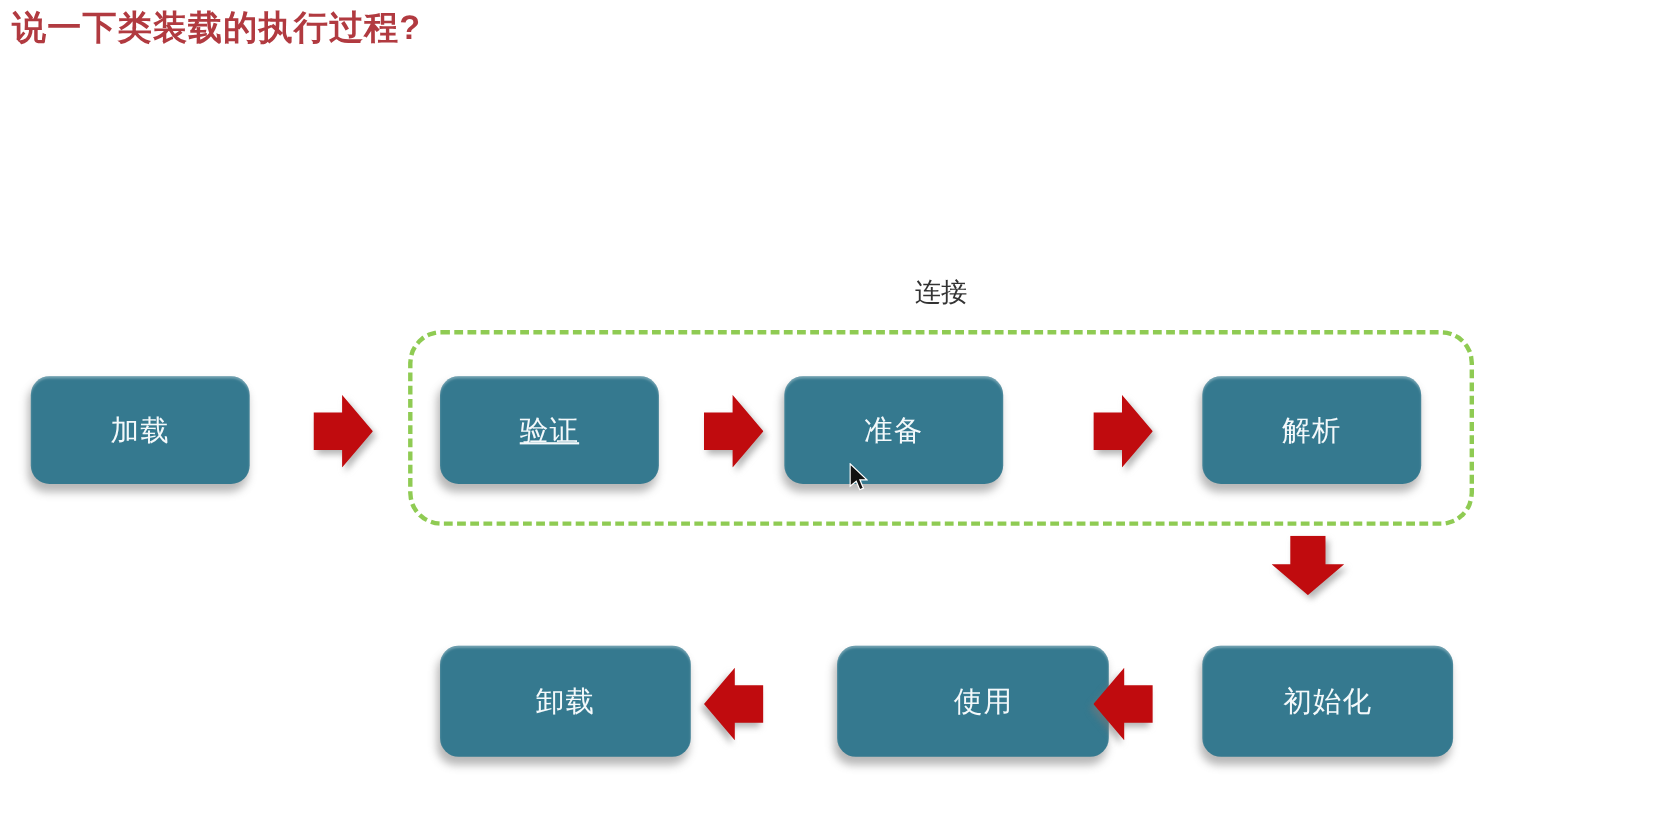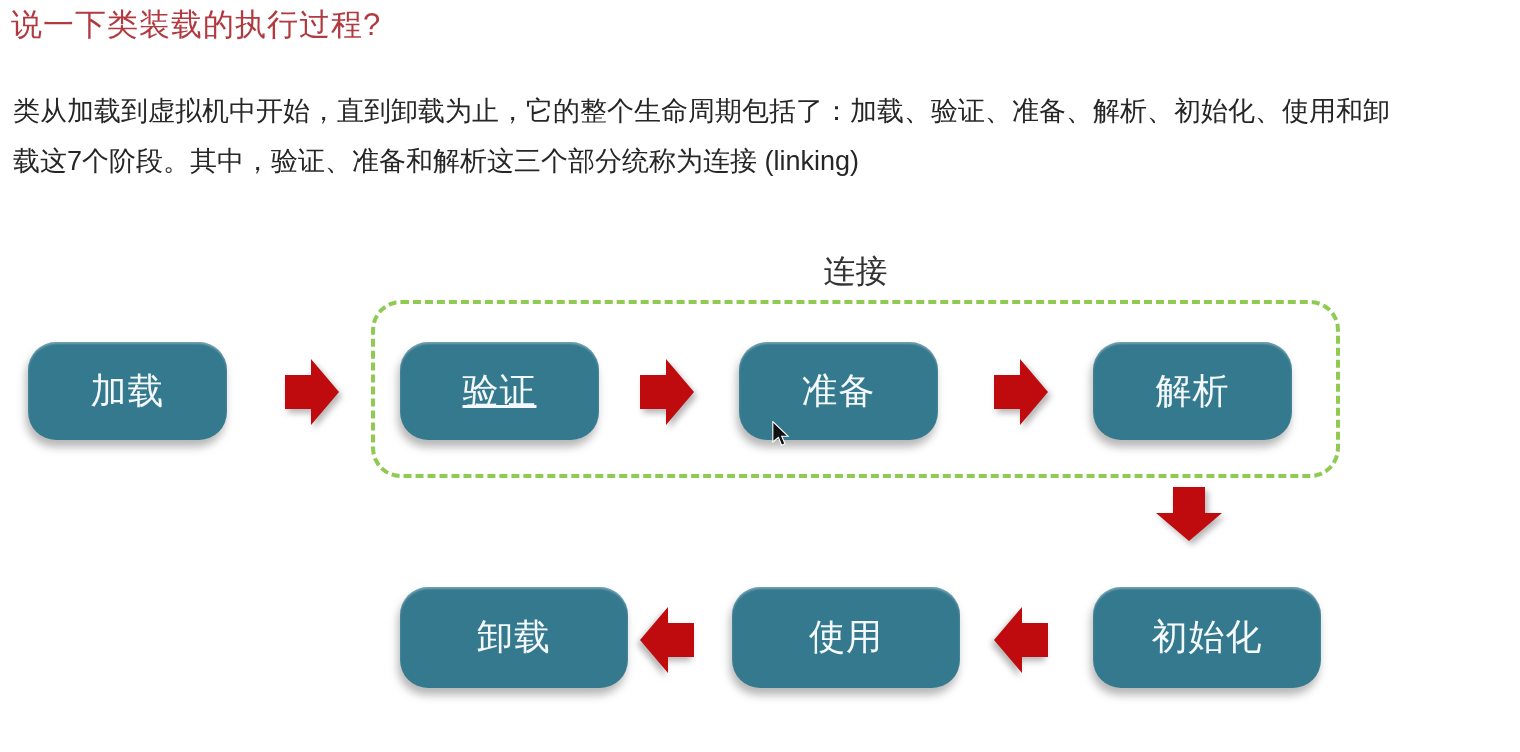--- a/index.html
+++ b/index.html
@@ -2,75 +2,71 @@
 <html style="--background: #ffffff; --title-red: #b13a40; --body-text: #262626; --node-fill: #35798f; --node-text: #f4f9fb; --arrow-red: #c00b0e; --link-green: #8fcb53;"><head>
 <meta charset="utf-8">
 <style>
   html,body{margin:0;padding:0;background:#fff;}
   #slide{
     position:relative;width:1520px;height:752px;background:var(--background,#fff);
     overflow:hidden;font-family:"Liberation Sans","DejaVu Sans",sans-serif;
   }
   #page-title{
     position:absolute;left:11px;top:4px;margin:0;
-    font-size:31px;font-weight:normal;color:var(--title-red,#b13a40);
+    font-size:31px;font-weight:bold;color:var(--title-red,#b13a40);
     letter-spacing:1px;
   }
   #body-text{
     position:absolute;left:13px;top:86px;width:1500px;
     font-size:27px;line-height:50px;color:var(--body-text,#262626);
   }
   .para-line{white-space:nowrap;}
   #linking-label{
     position:absolute;left:371px;top:250px;width:969px;
-    text-align:center;font-size:32px;color:#333;
+    text-align:center;font-size:24px;color:#333;
   }
   #linking-outline{
     position:absolute;left:371px;top:300px;width:969px;height:178px;
     box-sizing:border-box;border:4px dashed var(--link-green,#8fcb53);
     border-radius:30px;
   }
   .node{
     position:absolute;display:flex;align-items:center;justify-content:center;
     background:var(--node-fill,#35798f);
-    border-radius:28px;
-    color:var(--node-text,#f4f9fb);font-size:36px;letter-spacing:1px;
+    border-radius:17px;
+    color:var(--node-text,#f4f9fb);font-size:26px;letter-spacing:1px;
     box-shadow:inset 0 2px 2px rgba(255,255,255,.30), -2px 7px 8px rgba(95,95,95,.45);
   }
   .node-top{top:342px;height:98px;width:199px;}
   .node-bottom{top:587px;height:101px;width:228px;}
   .arrow{position:absolute;line-height:0;}
   .arrow svg{filter:drop-shadow(3px 4px 3px rgba(120,120,120,.55));}
   .arrow-left svg{transform:scaleX(-1);}
   .arrow polygon{fill:var(--arrow-red,#c00b0e);}
   #mouse-cursor{position:absolute;left:772px;top:421px;line-height:0;}
 </style>
 </head>
 <body>
 
 <div id="slide">
 
   <h1 id="page-title">说一下类装载的执行过程?</h1>
 
-  <div id="body-text">
-    <div class="para-line">类从加载到虚拟机中开始，直到卸载为止，它的整个生命周期包括了：加载、验证、准备、解析、初始化、使用和卸</div>
-    <div class="para-line">载这7个阶段。其中，验证、准备和解析这三个部分统称为连接 (linking)</div>
-  </div>
 
   <div id="linking-label">连接</div>
 
   <div id="linking-outline"></div>
 
   <div class="node node-top" style="left:28px;">加载</div>
   <div class="node node-top" style="left:400px;text-decoration:underline;">验证</div>
-  <div class="node node-top" style="left:739px;">准备</div>
+  <div class="node node-top" style="left:713px;">准备</div>
   <div class="node node-top" style="left:1093px;">解析</div>
 
   <div class="node node-bottom" style="left:1093px;">初始化</div>
-  <div class="node node-bottom" style="left:732px;">使用</div>
+  <div class="node node-bottom" style="left:761px;padding-left:19px;">使用</div>
   <div class="node node-bottom" style="left:400px;">卸载</div>
 
   <div class="arrow" style="left:285px;top:359px;">
     <svg width="54" height="66" viewBox="0 0 54 66">
         <polygon points="0,16 26,16 26,0 54,33 26,66 26,50 0,50"></polygon>
       </svg>
   </div>
   <div class="arrow" style="left:640px;top:359px;">
     <svg width="54" height="66" viewBox="0 0 54 66">
         <polygon points="0,16 26,16 26,0 54,33 26,66 26,50 0,50"></polygon>

